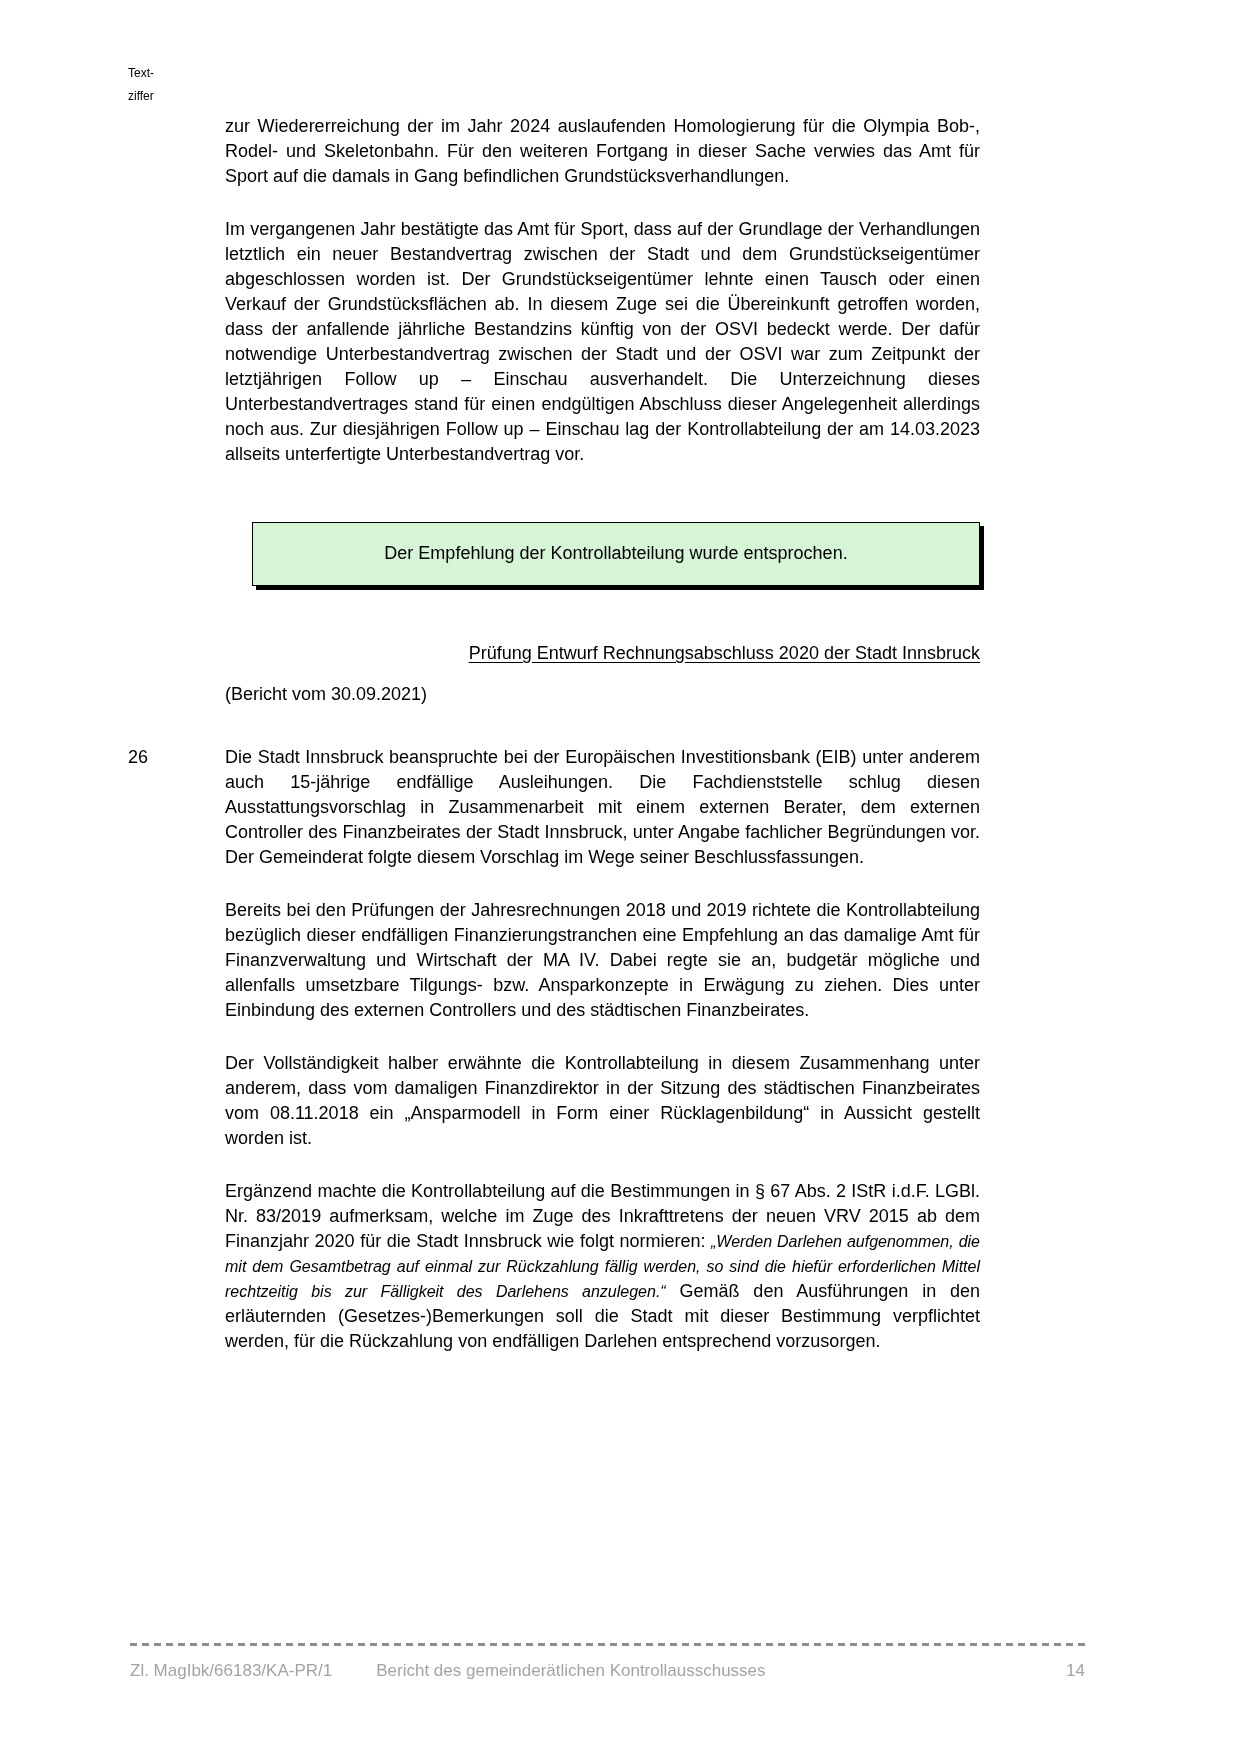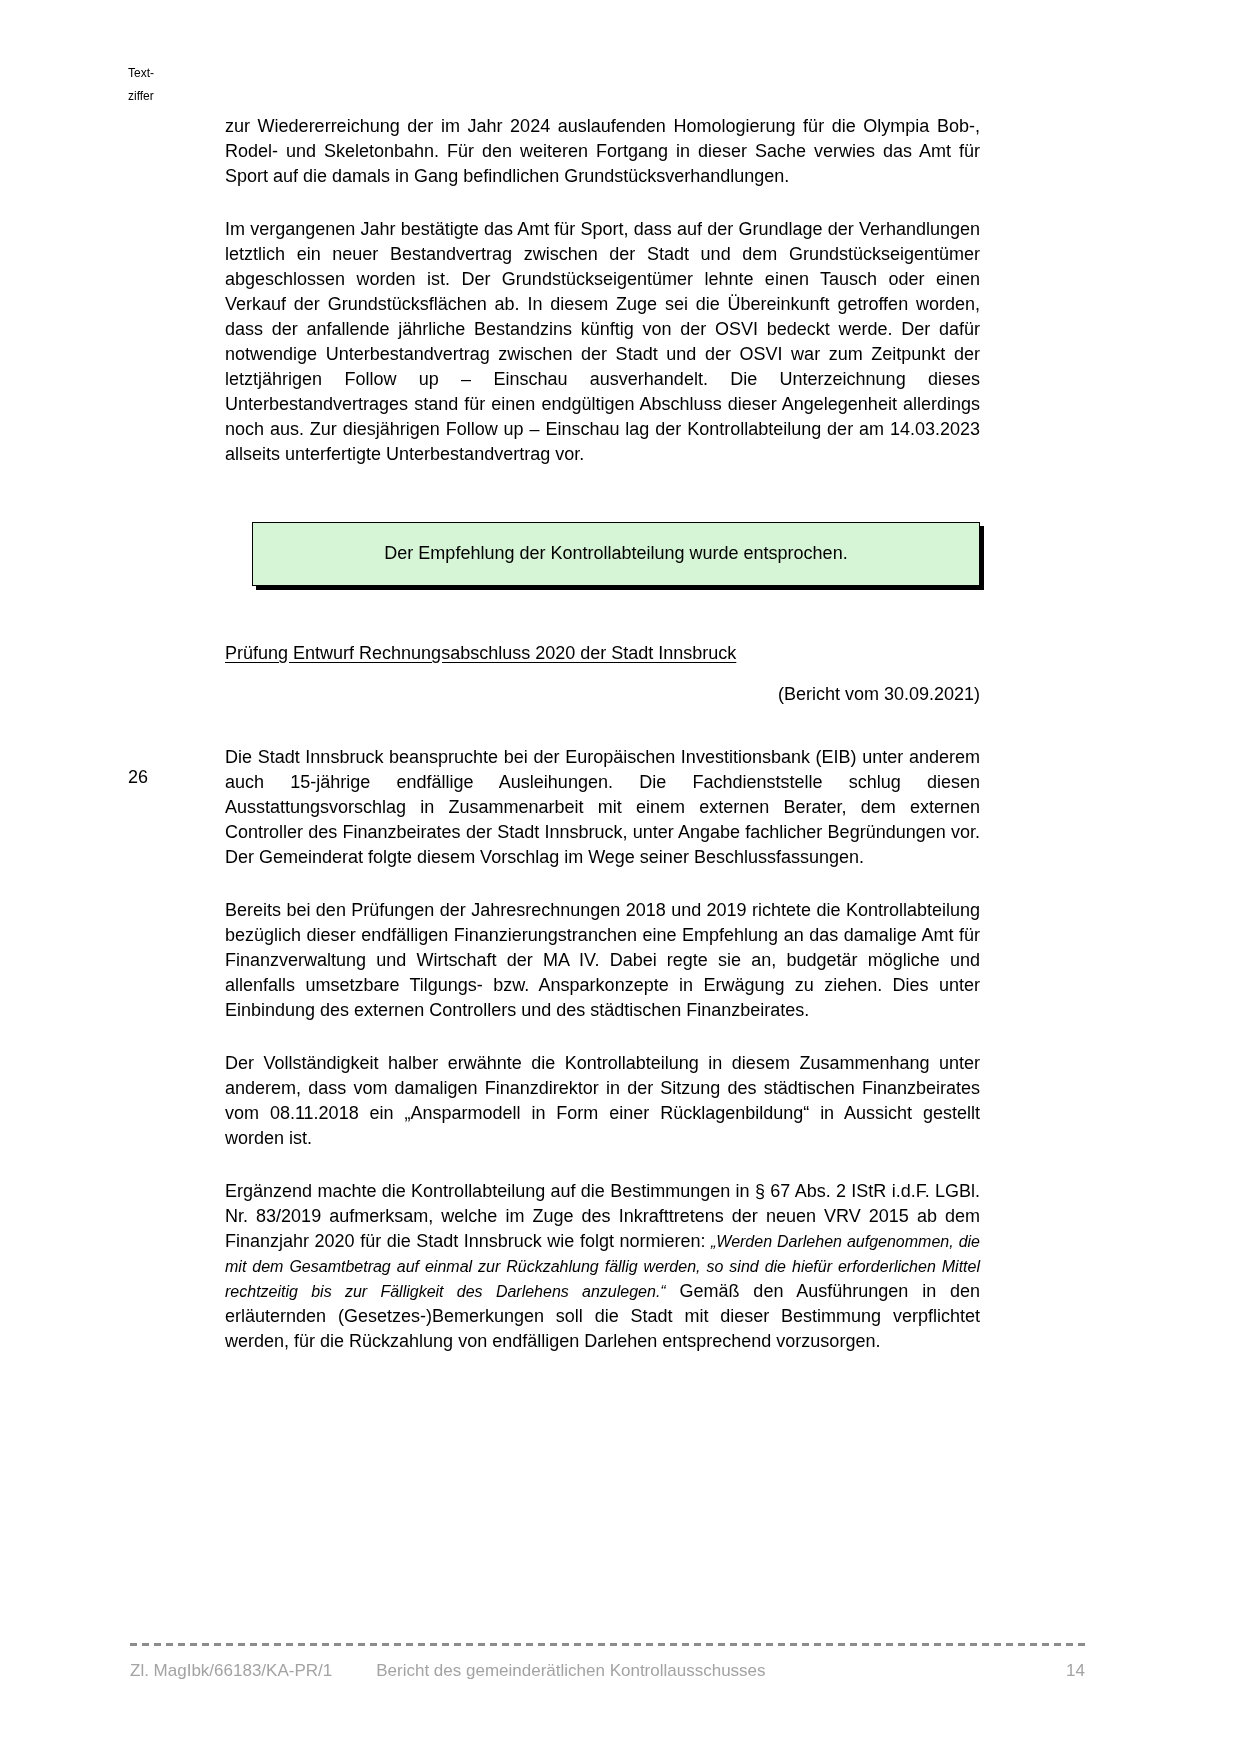--- a/index.html
+++ b/index.html
@@ -45,35 +45,33 @@
   }
   .rec-box span {
     font-size: 18px;
     line-height: 25px;
   }
   .section-title {
     margin-top: 55px;
     font-size: 18px;
     font-weight: normal;
     line-height: 25px;
-    text-align: left;
+    text-align: right;
     text-decoration: underline;
     text-underline-offset: 3px;
   }
   .section-subtitle {
     margin-top: 16px;
     font-size: 18px;
     line-height: 25px;
-    text-align: right;
   }
   .tz-row { margin-top: 38px; }
   .tz-number {
     font-size: 18px;
     line-height: 25px;
-    margin-top: 20px;
   }
   .quote {
     font-style: italic;
     font-size: 16px;
   }
   .footer {
     position: absolute;
     left: 130px;
     top: 1643px;
     width: 955px;

